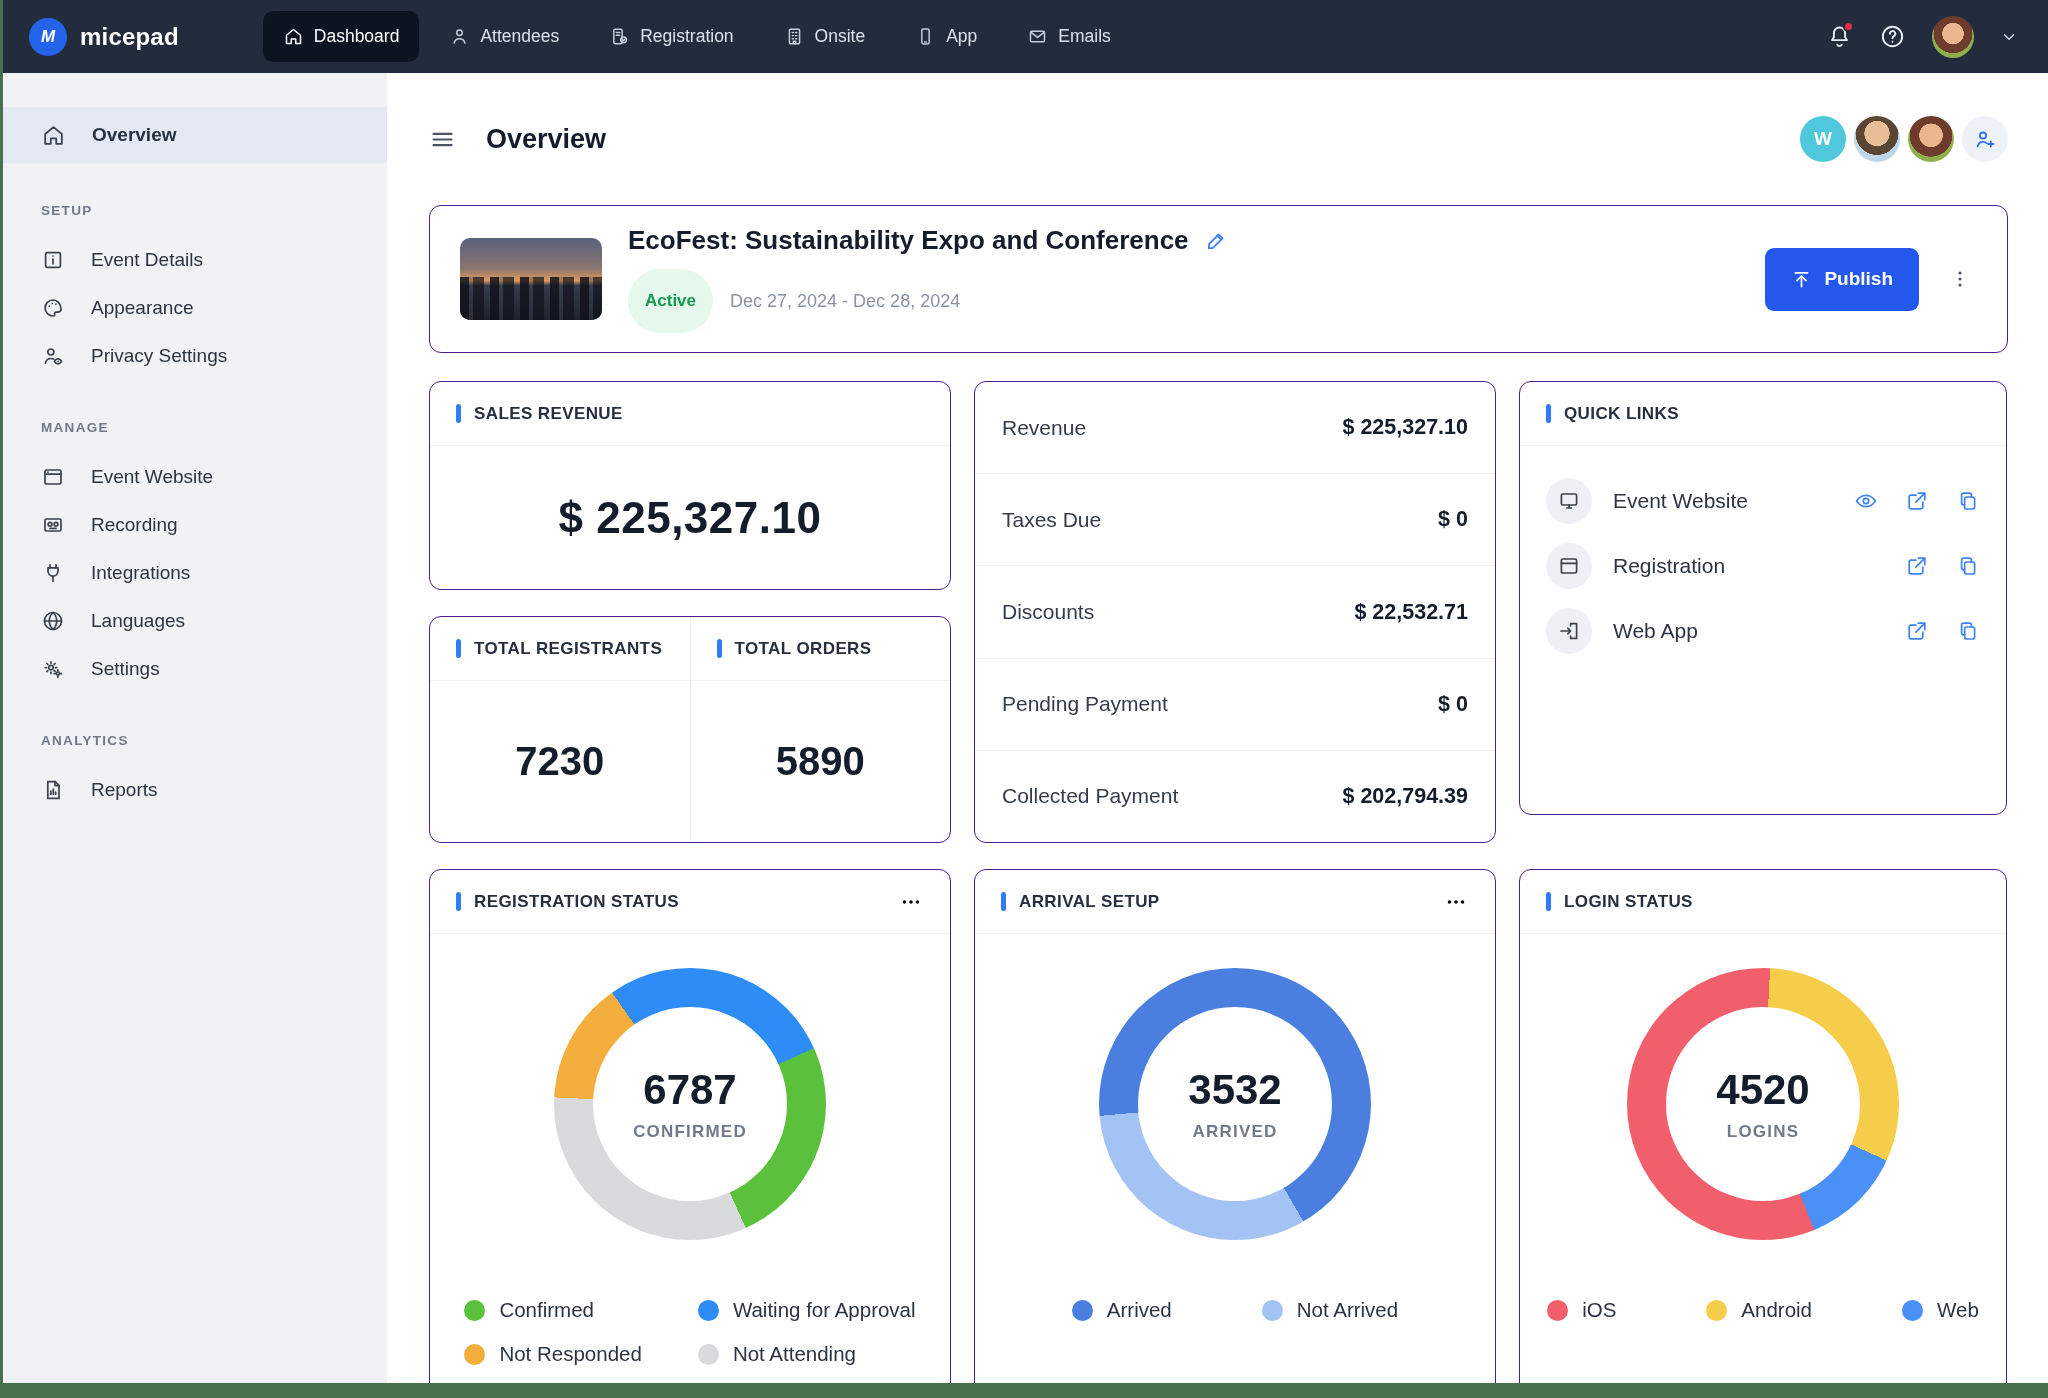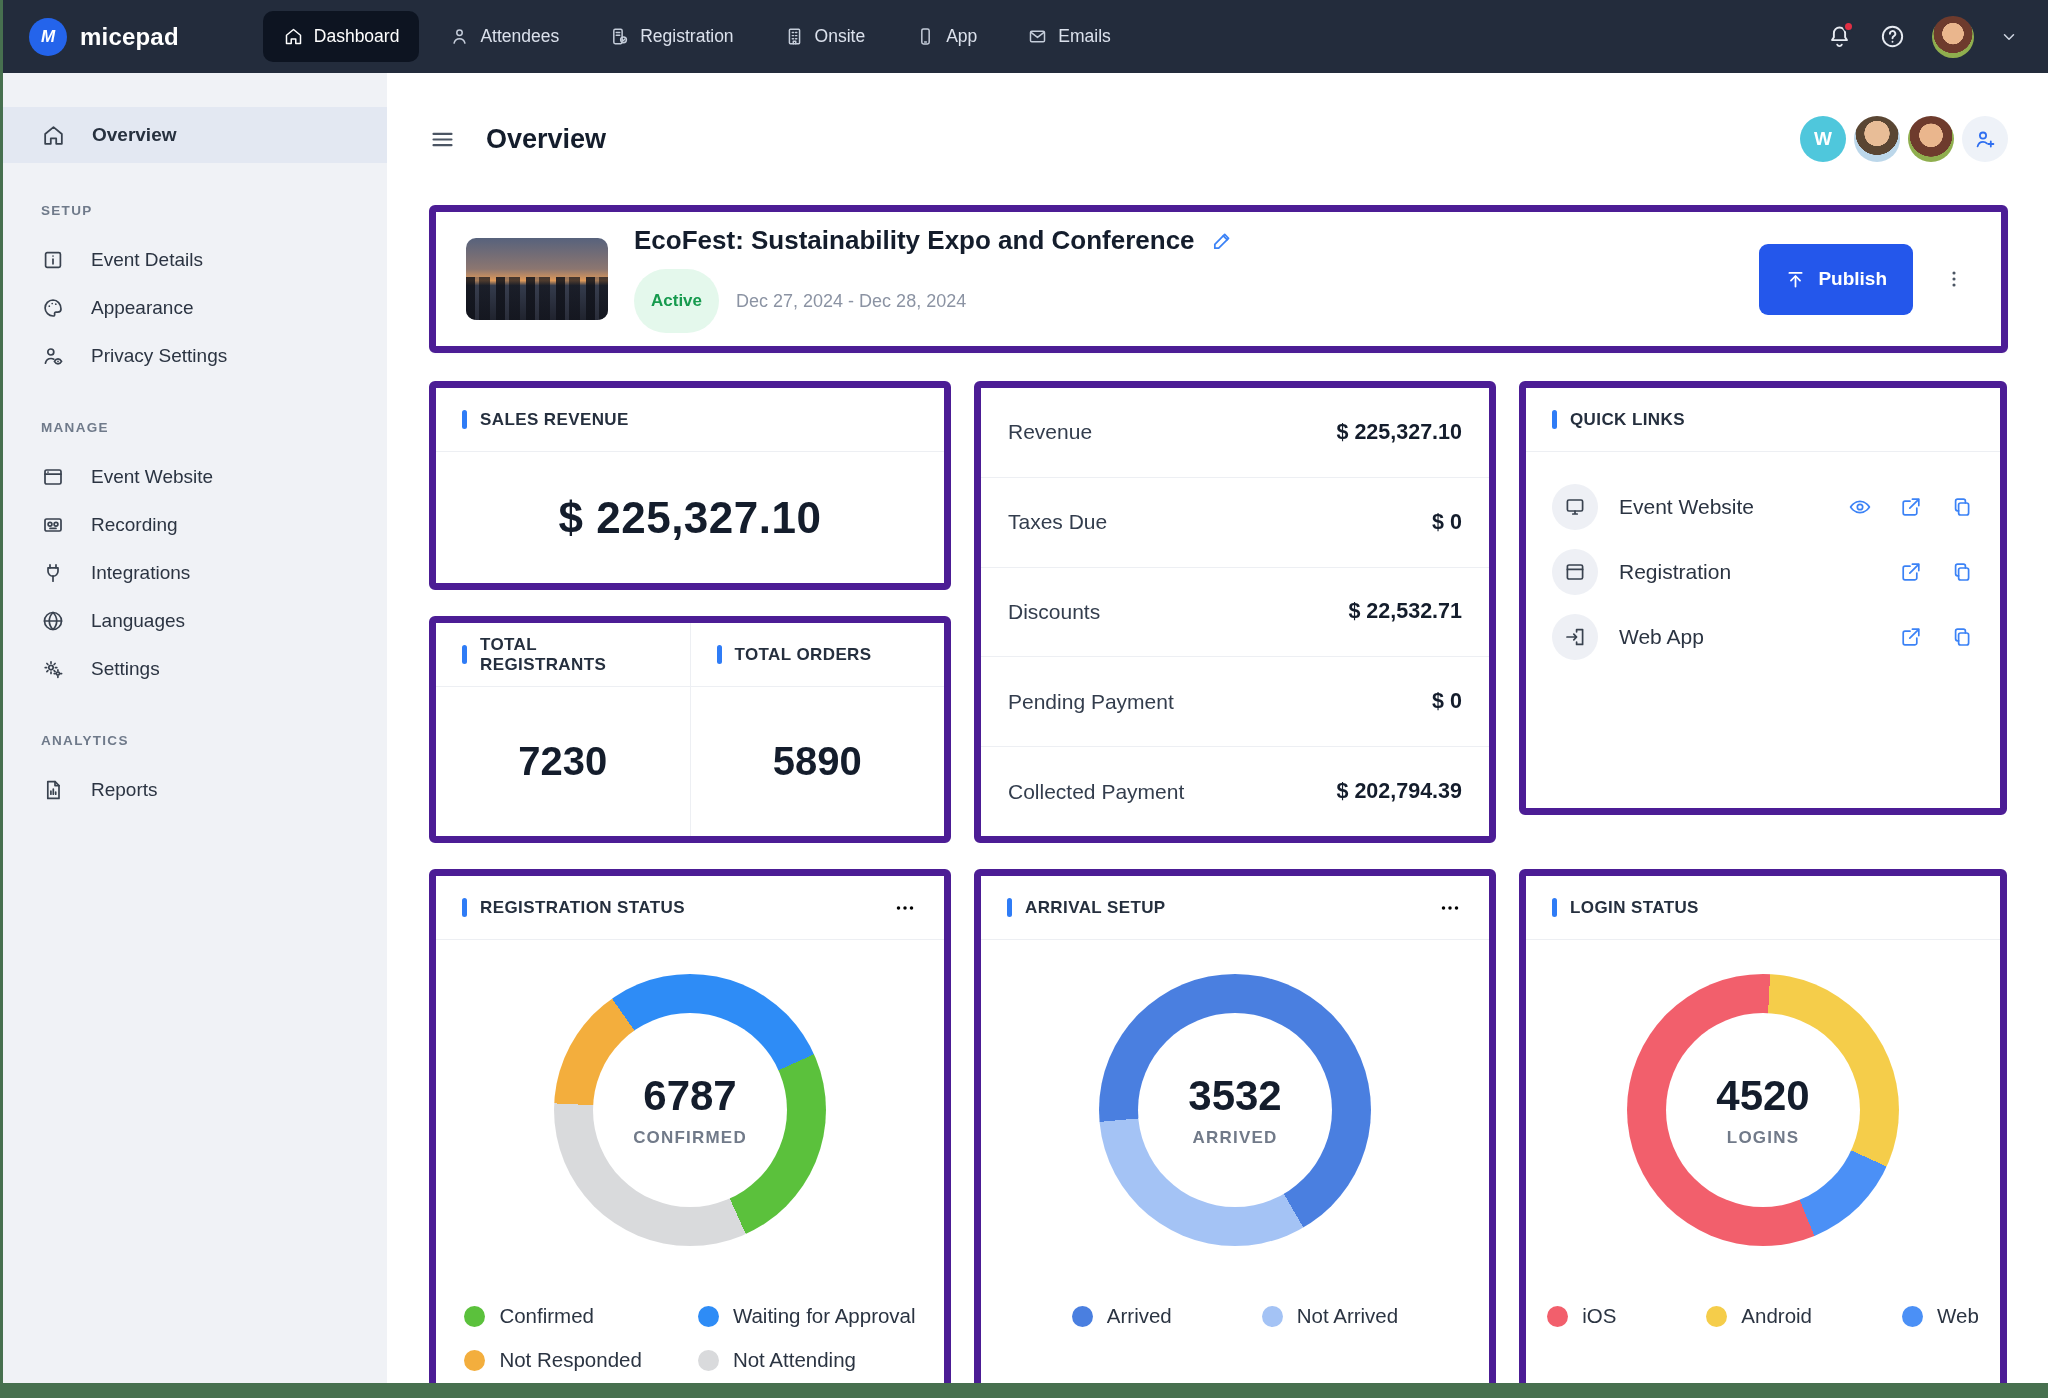--- a/index.html
+++ b/index.html
@@ -46,36 +46,36 @@
   .burger{display:flex;cursor:pointer;}
   .burger svg{width:27px;height:27px;stroke:#4b5563;}
   .page-title{font-size:27px;font-weight:800;color:#141d2c;margin-left:30px;}
   .head-avatars{margin-left:auto;display:flex;align-items:center;gap:8px;}
   .h-av{width:46px;height:46px;border-radius:50%;overflow:hidden;cursor:pointer;}
   .h-av.initial{background:#4fc7dc;color:#fff;display:flex;align-items:center;justify-content:center;font-size:19px;font-weight:700;}
   .h-av.add{background:#eef2f8;display:flex;align-items:center;justify-content:center;}
   .h-av.add svg{width:24px;height:24px;stroke:#2f6ff0;}
 
   
-  .card{background:#fff;border:7px solid #4c1d95;border-radius:6px;}
+  .card{background:#fff;border:1px solid #4c1d95;border-radius:12px;}
   .event-card{height:148px;display:flex;align-items:center;padding:0 30px;margin-bottom:28px;box-shadow:0 1px 2px rgba(20,30,50,.03);}
   .thumb{width:142px;height:82px;border-radius:10px;flex:0 0 142px;cursor:pointer;
     background:linear-gradient(180deg,#57627c 0%,#8c7670 38%,#e09a5a 52%,#343b4c 58%,#20232e 100%);position:relative;overflow:hidden;}
   .thumb::after{content:"";position:absolute;left:0;right:0;bottom:0;height:52%;
     background:repeating-linear-gradient(90deg,rgba(16,18,26,.85) 0 9px,rgba(60,64,80,.35) 9px 13px,rgba(16,18,26,.7) 13px 24px,transparent 24px 30px);}
   .event-info{margin-left:26px;}
   .event-title-row{display:flex;align-items:center;gap:16px;}
   .event-title{font-size:26px;font-weight:800;color:#141d2c;}
   .pencil{display:flex;cursor:pointer;}
   .pencil svg{width:23px;height:23px;stroke:#3b82f6;}
   .event-meta{display:flex;align-items:center;gap:17px;margin-top:13px;}
   .badge{background:#e4f8ec;color:#169a4e;font-weight:700;font-size:17px;padding:22px 17px;border-radius:999px;}
   .event-dates{font-size:18px;color:#8b93a3;}
   .event-actions{margin-left:auto;display:flex;align-items:center;gap:24px;}
-  .publish-btn{background:#2457eb;color:#fff;border:none;border-radius:9px;height:71px;padding:0 26px;font-size:19px;font-weight:700;display:flex;align-items:center;gap:12px;cursor:pointer;font-family:inherit;}
+  .publish-btn{background:#2457eb;color:#fff;border:none;border-radius:9px;height:63px;padding:0 26px;font-size:19px;font-weight:700;display:flex;align-items:center;gap:12px;cursor:pointer;font-family:inherit;}
   .publish-btn svg{width:21px;height:21px;stroke:#fff;}
   .kebab{display:flex;cursor:pointer;padding:6px;}
   .kebab svg{width:22px;height:22px;fill:#4b5563;}
 
   
   .grid{display:grid;grid-template-columns:522px 522px 488px;gap:26px 23px;align-items:start;}
   .col-stack{display:flex;flex-direction:column;gap:26px;}
 
   .card-head{display:flex;align-items:center;height:64px;padding:0 26px;border-bottom:1px solid #edeff3;}
   .accent{width:5px;height:19px;border-radius:3px;background:#2f7cf6;margin-right:13px;flex:0 0 5px;}

